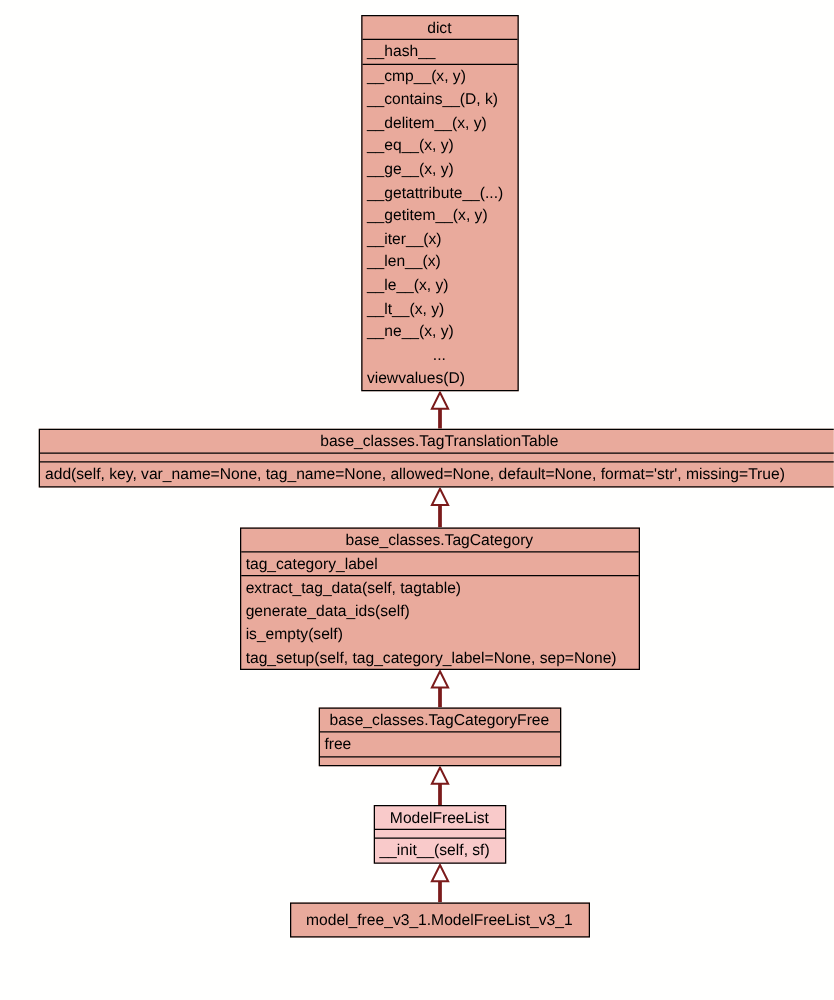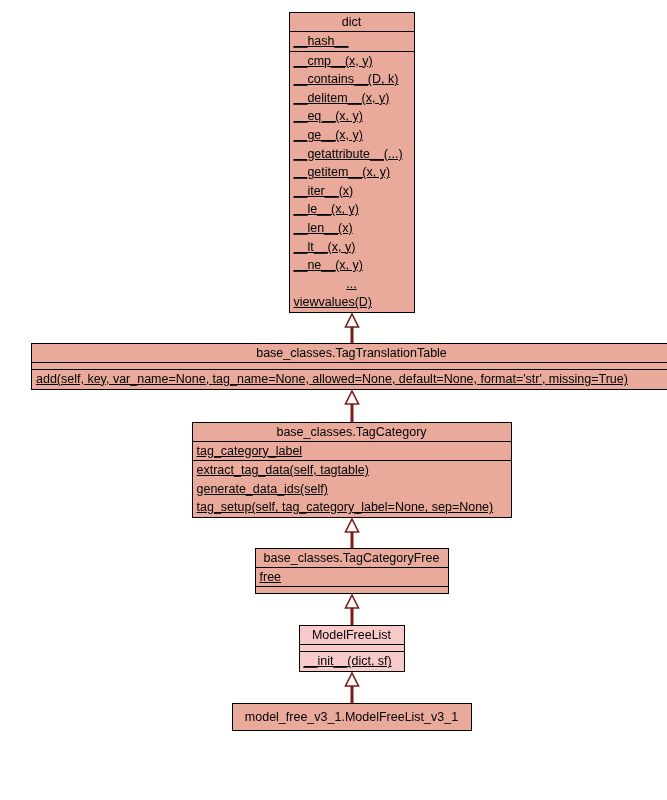--- a/index.html
+++ b/index.html
@@ -43,21 +43,20 @@
     overflow:hidden;
   }
   .class-box.plain .c-title{ height:26px;line-height:26px; }
   .c-sec{ border-top:1px solid var(--box-border); }
   .c-sec.empty{ height:6px; }
   .c-row{
     height:18.6px;line-height:18.6px;
     padding:0 4px;
     white-space:nowrap;
     overflow:hidden;
-    text-decoration:underline;
   }
   .c-row.center{ text-align:center; }
   .arrow{ flex:0 0 auto; display:block; }
 </style>
 </head>
 <body>
 
 <div class="diagram">
 
   <div class="class-box" style="width:124px">
@@ -67,22 +66,22 @@
       </div>
       <div class="c-sec">
         <div class="c-row">__cmp__(x, y)</div>
         <div class="c-row">__contains__(D, k)</div>
         <div class="c-row">__delitem__(x, y)</div>
         <div class="c-row">__eq__(x, y)</div>
         <div class="c-row">__ge__(x, y)</div>
         <div class="c-row">__getattribute__(...)</div>
         <div class="c-row">__getitem__(x, y)</div>
         <div class="c-row">__iter__(x)</div>
+        <div class="c-row">__len__(x)</div>
         <div class="c-row">__le__(x, y)</div>
-        <div class="c-row">__len__(x)</div>
         <div class="c-row">__lt__(x, y)</div>
         <div class="c-row">__ne__(x, y)</div>
         <div class="c-row center">...</div>
         <div class="c-row">viewvalues(D)</div>
       </div>
     </div>
 
   <svg class="arrow" width="16" height="30" viewBox="0 0 16 30">
     <line x1="8" y1="13" x2="8" y2="30" stroke="var(--arrow)" stroke-width="3"></line>
     <polygon points="8,1 14.5,14 1.5,14" fill="var(--arrow-head-fill)" stroke="var(--arrow)" stroke-width="1.6"></polygon>
@@ -102,20 +101,21 @@
   </svg>
 
   <div class="class-box" style="width:318px">
     <div class="c-title">base_classes.TagCategory</div>
   <div class="c-sec">
         <div class="c-row">tag_category_label</div>
       </div>
       <div class="c-sec">
         <div class="c-row">extract_tag_data(self, tagtable)</div>
         <div class="c-row">generate_data_ids(self)</div>
+        <div class="c-row">is_empty(self)</div>
         <div class="c-row">tag_setup(self, tag_category_label=None, sep=None)</div>
       </div>
     </div>
 
   <svg class="arrow" width="16" height="30" viewBox="0 0 16 30">
     <line x1="8" y1="13" x2="8" y2="30" stroke="var(--arrow)" stroke-width="3"></line>
     <polygon points="8,1 14.5,14 1.5,14" fill="var(--arrow-head-fill)" stroke="var(--arrow)" stroke-width="1.6"></polygon>
   </svg>
 
   <div class="class-box" style="width:192px">
@@ -128,21 +128,21 @@
 
   <svg class="arrow" width="16" height="31" viewBox="0 0 16 31">
     <line x1="8" y1="13" x2="8" y2="31" stroke="var(--arrow)" stroke-width="3"></line>
     <polygon points="8,1 14.5,14 1.5,14" fill="var(--arrow-head-fill)" stroke="var(--arrow)" stroke-width="1.6"></polygon>
   </svg>
 
   <div class="class-box highlight" style="width:104px">
     <div class="c-title">ModelFreeList</div>
   <div class="c-sec empty"></div>
       <div class="c-sec">
-        <div class="c-row">__init__(dict, sf)</div>
+        <div class="c-row">__init__(self, sf)</div>
       </div>
     </div>
 
   <svg class="arrow" width="16" height="31" viewBox="0 0 16 31">
     <line x1="8" y1="13" x2="8" y2="31" stroke="var(--arrow)" stroke-width="3"></line>
     <polygon points="8,1 14.5,14 1.5,14" fill="var(--arrow-head-fill)" stroke="var(--arrow)" stroke-width="1.6"></polygon>
   </svg>
 
   <div class="class-box plain" style="width:238px">
     <div class="c-title">model_free_v3_1.ModelFreeList_v3_1</div>

